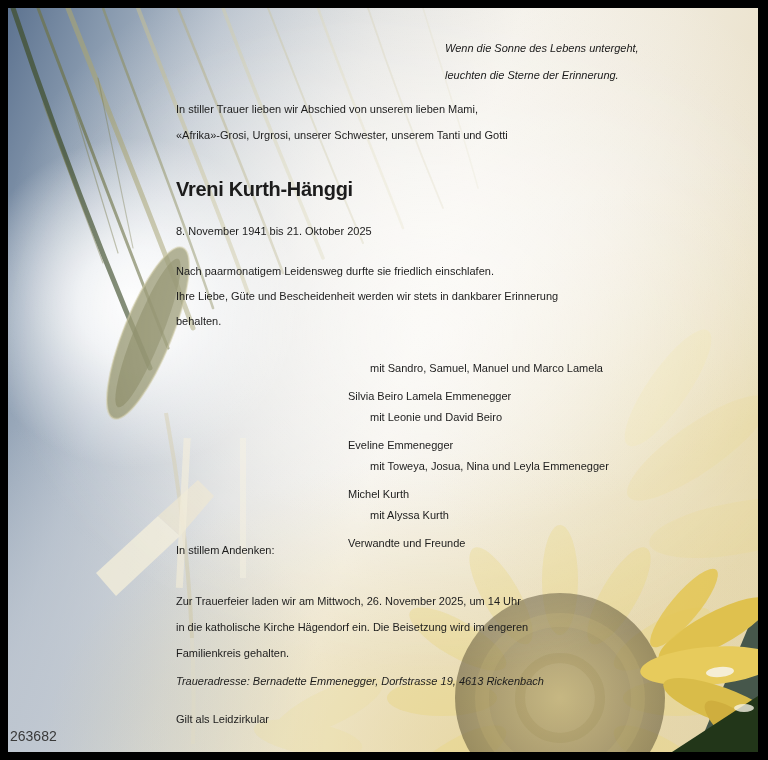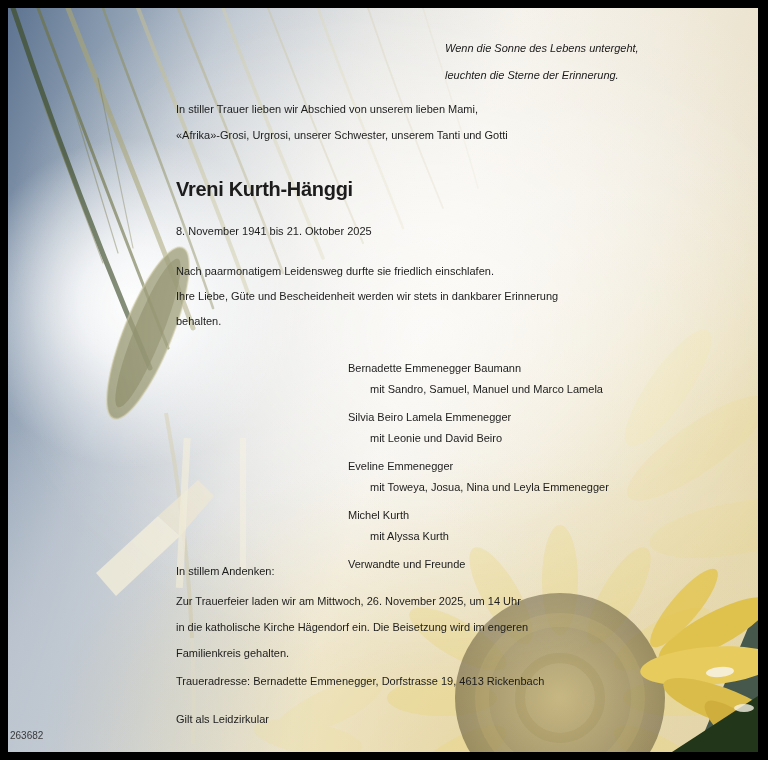--- a/index.html
+++ b/index.html
@@ -31,23 +31,23 @@
   .intro{left:168px;top:88px;line-height:26px;}
   .name{left:168px;top:163px;font-size:20px;font-weight:bold;letter-spacing:-0.3px;line-height:36px;}
   .dates{left:168px;top:211px;}
   .eulogy{left:168px;top:251px;}
   .memoriam{left:168px;top:350px;line-height:21px;}
   .memoriam-row{display:flex;align-items:flex-end;}
   .memoriam-label{width:172px;}
   .mourner{margin-bottom:7px;}
   .mourner-family{padding-left:22px;}
   .funeral{left:168px;top:580px;line-height:26px;}
-  .address{left:168px;top:661px;}
+  .address{left:168px;top:661px;font-style:italic;}
   .note{left:168px;top:699px;}
-  .refnum{left:2px;top:722px;font-size:10px;line-height:12px;color:#3a3a3a;}
+  .refnum{left:2px;top:722px;font-size:14px;line-height:12px;color:#3a3a3a;}
 </style>
 </head>
 <body>
 
 <div class="canvas">
 
   <svg class="art" viewBox="0 0 750 744" aria-hidden="true">
     <defs>
       <radialGradient id="disc" cx="50%" cy="50%" r="50%">
         <stop offset="0%" stop-color="#b2a268"></stop>
@@ -157,21 +157,20 @@
   <div class="txt eulogy">
     <div>Nach paarmonatigem Leidensweg durfte sie friedlich einschlafen.</div>
     <div>Ihre Liebe, Güte und Bescheidenheit werden wir stets in dankbarer Erinnerung</div>
     <div>behalten.</div>
   </div>
 
   <div class="txt memoriam memoriam-row">
     <div class="memoriam-label">In stillem Andenken:</div>
     <div>
       <div class="mourner">
-        <div>Bernadette Emmenegger Baumann</div>
         <div class="mourner-family">mit Sandro, Samuel, Manuel und Marco Lamela</div>
       </div>
       <div class="mourner">
         <div>Silvia Beiro Lamela Emmenegger</div>
         <div class="mourner-family">mit Leonie und David Beiro</div>
       </div>
       <div class="mourner">
         <div>Eveline Emmenegger</div>
         <div class="mourner-family">mit Toweya, Josua, Nina und Leyla Emmenegger</div>
       </div>

